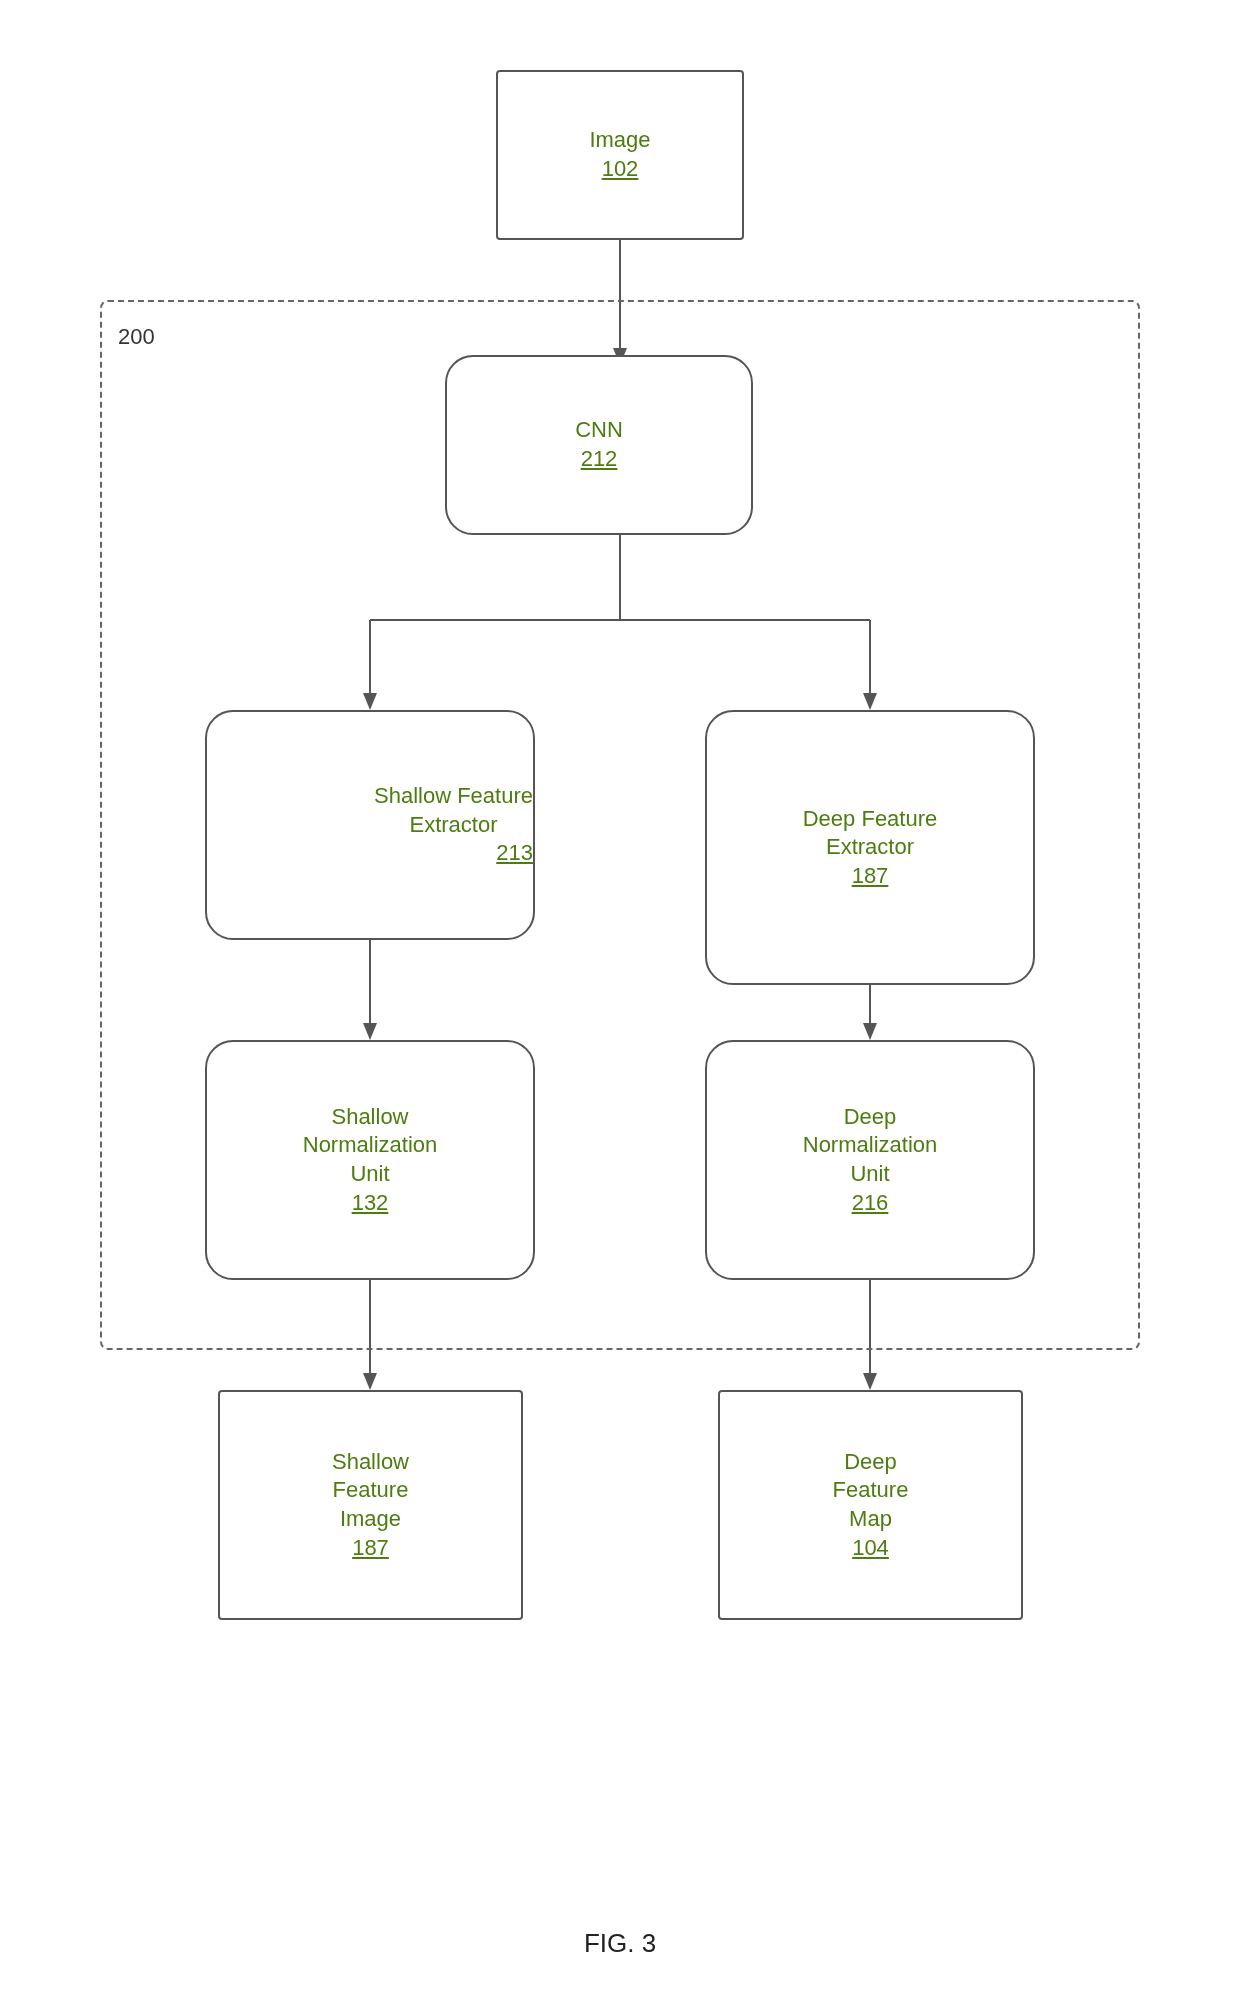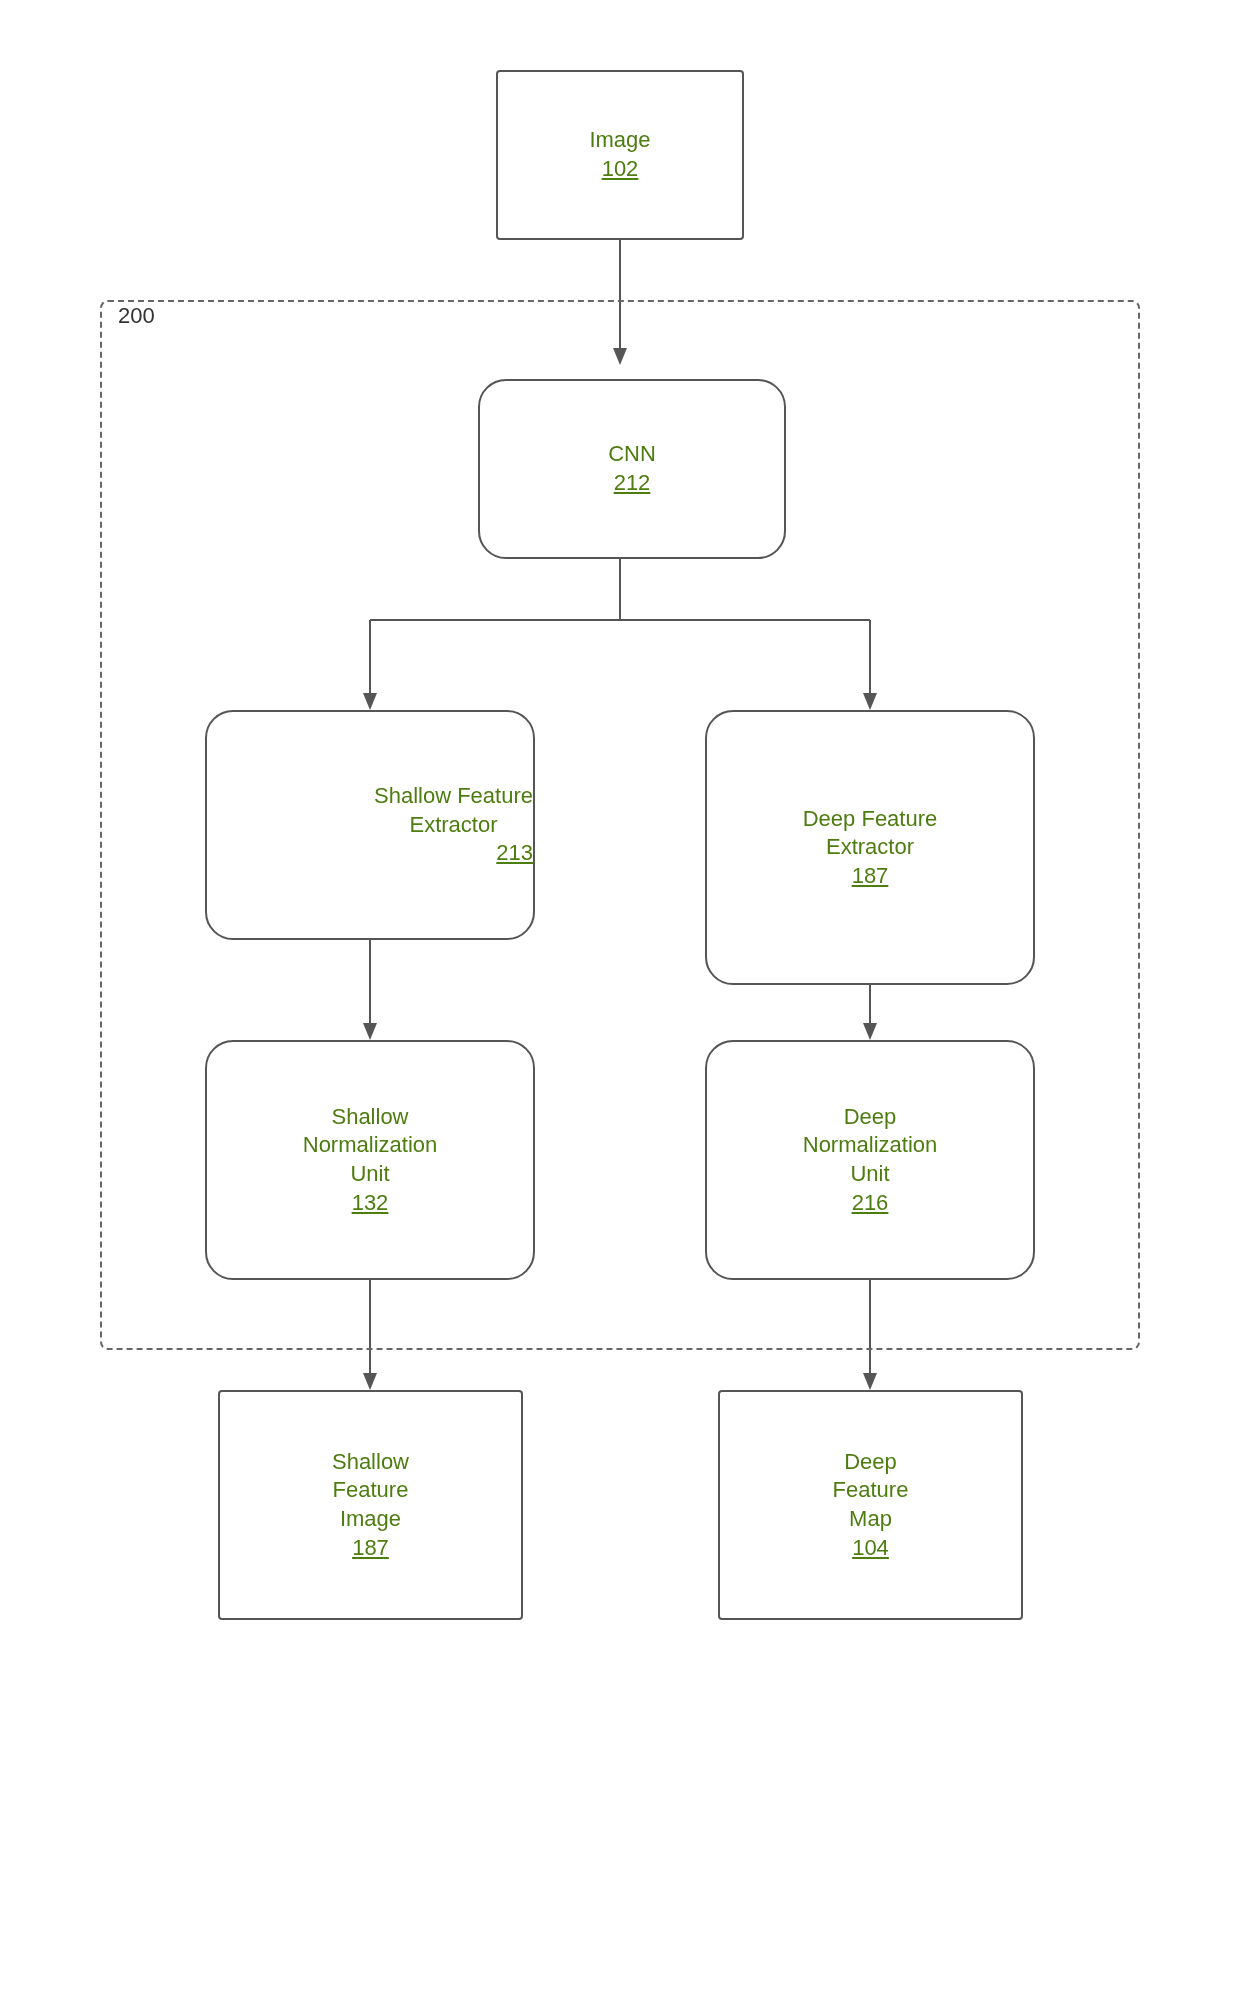--- a/index.html
+++ b/index.html
@@ -56,21 +56,21 @@
 
     
     .dashed-box {
       position: absolute;
       border: 2.5px dashed #666;
       border-radius: 8px;
     }
 
     .dashed-label {
       position: absolute;
-      top: 1px;
+      top: 22px;
       left: 16px;
       font-size: 22px;
       color: #333;
     }
 
     
     .connector-svg {
       position: absolute;
       top: 0; left: 0;
       width: 1240px;
@@ -122,21 +122,21 @@
 
   <div class="dashed-box" style="left: 100px; top: 300px; width: 1040px; height: 1050px;">
     <span class="dashed-label">200</span>
   </div>
 
   <div class="node node-rect" style="left: 496px; top: 70px; width: 248px; height: 170px;">
     <span class="node-label">Image</span>
     <span class="node-number">102</span>
   </div>
 
-  <div class="node node-rounded" style="left: 478px; top: 355px; width: 308px; height: 180px; margin-top: 24px;">
+  <div class="node node-rounded" style="left: 445px; top: 355px; width: 308px; height: 180px;">
     <span class="node-label">CNN</span>
     <span class="node-number">212</span>
   </div>
 
   <div class="node node-rounded" style="left: 205px; top: 710px; width: 330px; height: 230px; align-items: flex-end;">
     <span class="node-label">Shallow Feature<br>Extractor</span>
     <span class="node-number">213</span>
   </div>
 
   <div class="node node-rounded" style="left: 705px; top: 710px; width: 330px; height: 275px;">
@@ -157,14 +157,15 @@
   <div class="node node-rect" style="left: 218px; top: 1390px; width: 305px; height: 230px;">
     <span class="node-label">Shallow<br>Feature<br>Image</span>
     <span class="node-number">187</span>
   </div>
 
   <div class="node node-rect" style="left: 718px; top: 1390px; width: 305px; height: 230px;">
     <span class="node-label">Deep<br>Feature<br>Map</span>
     <span class="node-number">104</span>
   </div>
 
+  <div class="fig-label">FIG. 3</div>
 
 </div>
 
 </body></html>

